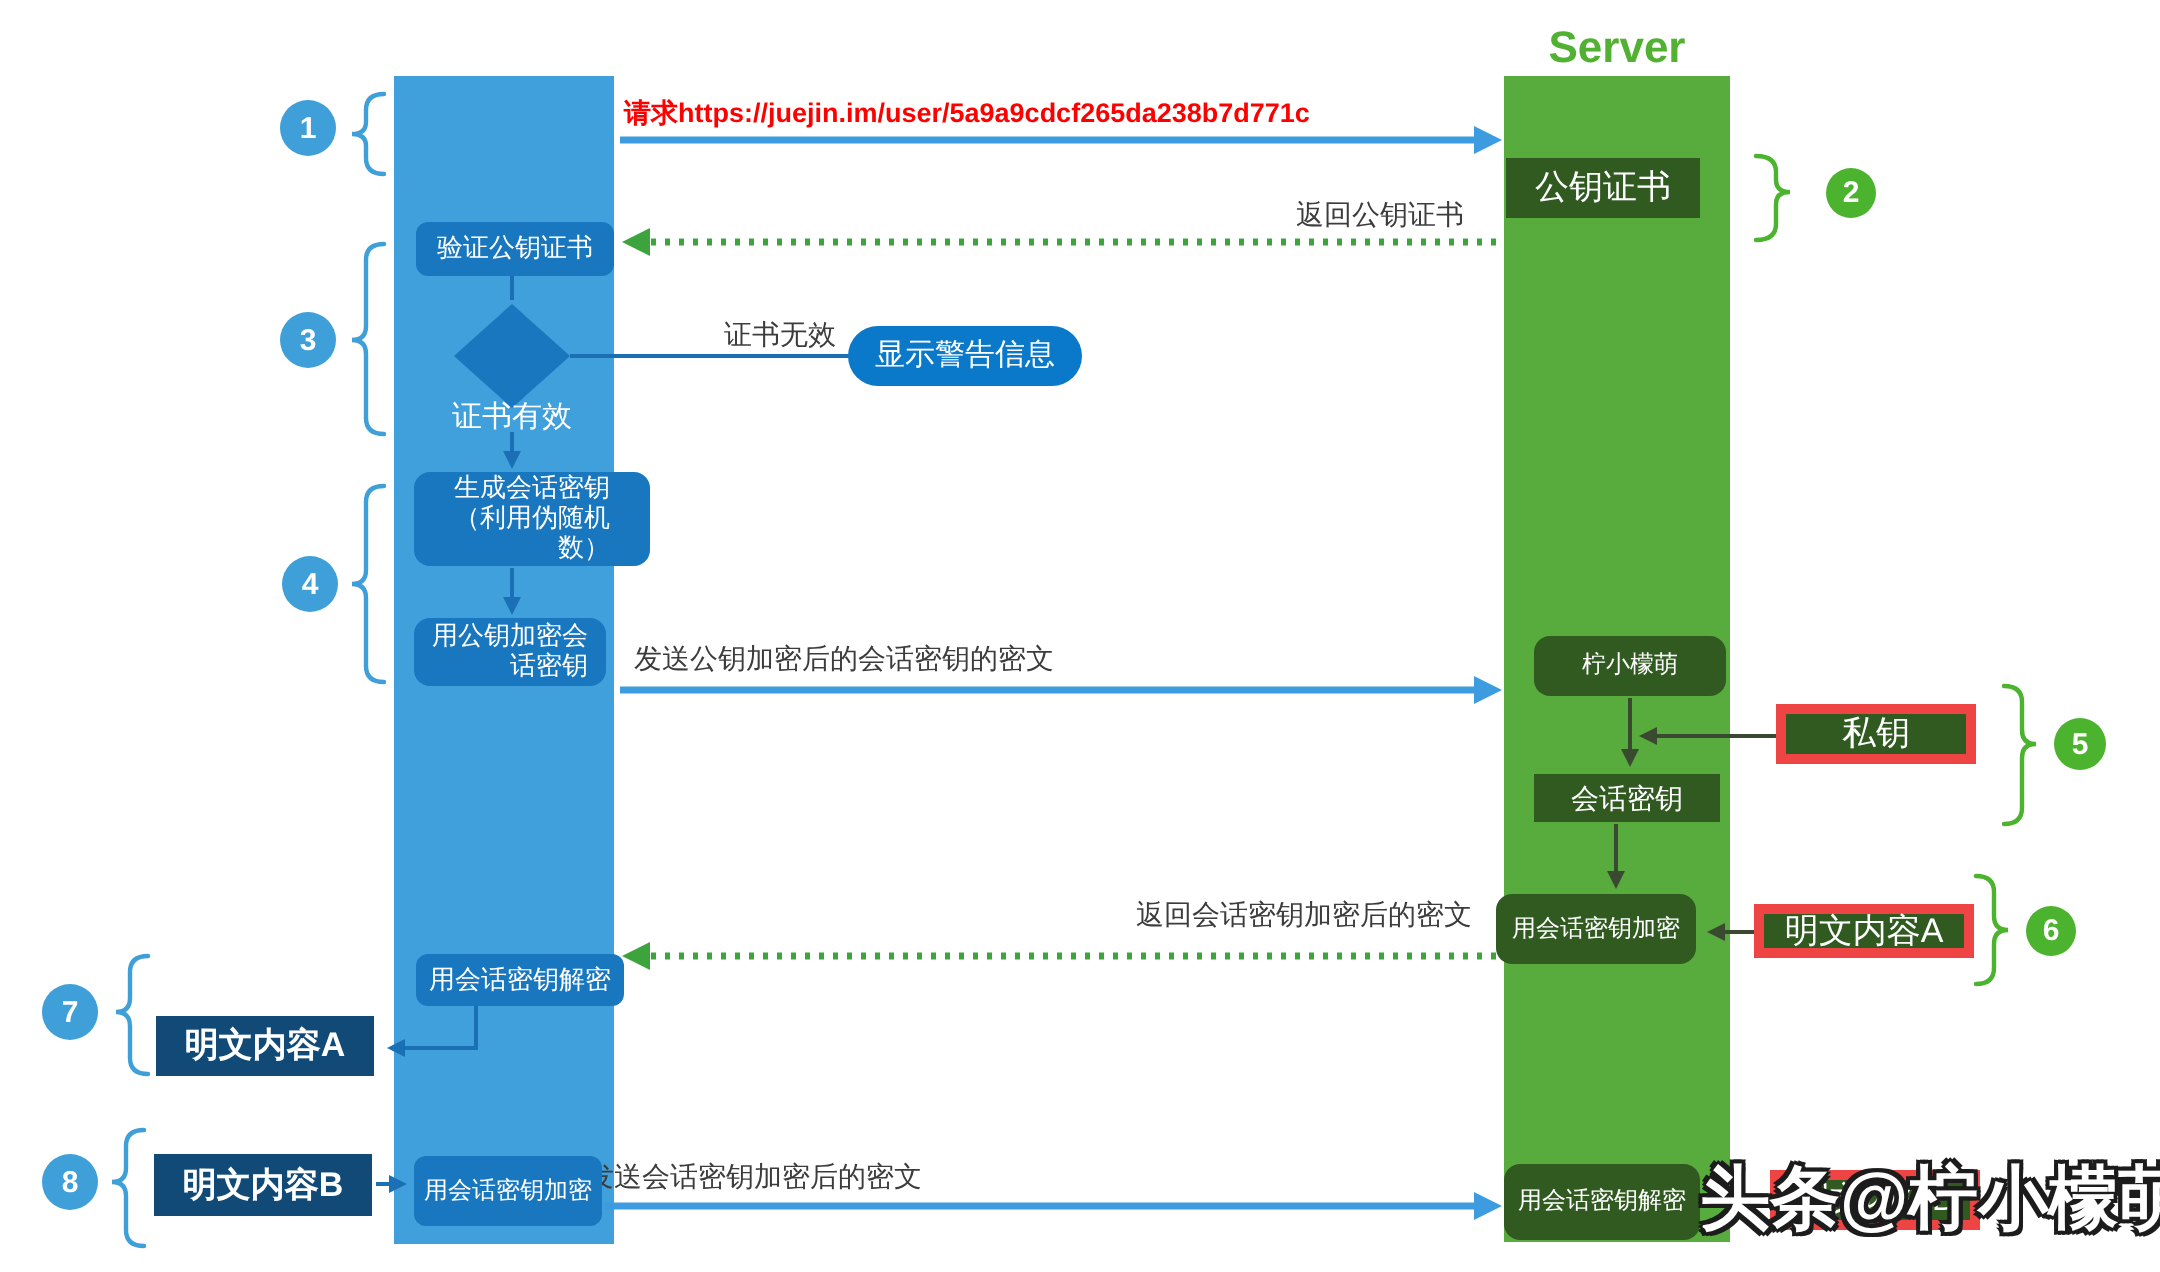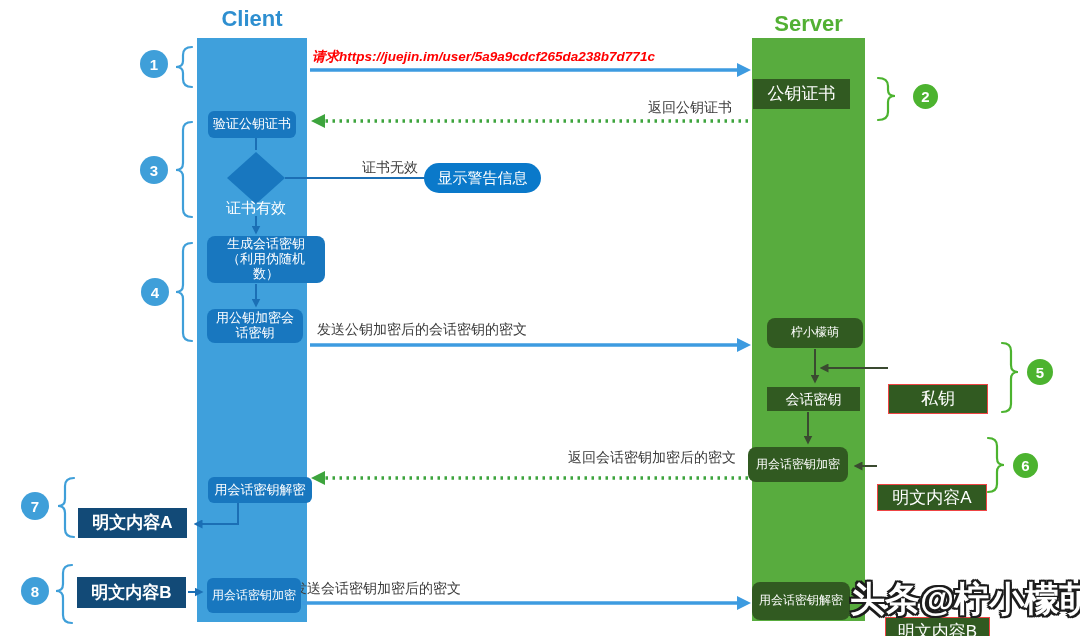--- a/index.html
+++ b/index.html
@@ -7,26 +7,26 @@
     position:relative;width:1080px;height:636px;overflow:hidden;
     font-family:"Liberation Sans","DejaVu Sans",sans-serif;
     background:#ffffff;
   }
   .lane{position:absolute;top:38px;}
   .lane.client{left:197px;width:110px;height:584px;background:var(--client_column);}
   .lane.server{left:752px;width:113px;height:583px;background:var(--server_column);}
   .lane-title{position:absolute;text-align:center;font-size:22px;font-weight:600;}
   .box{
     position:absolute;color:#fff;display:flex;align-items:center;justify-content:center;
-    text-align:center;line-height:1.15;box-sizing:border-box;
+    text-align:right;line-height:1.15;box-sizing:border-box;
   }
   .cbox{background:var(--client_box);border-radius:6px;}
   .sbox{background:var(--server_box);}
   .sbox.rounded{border-radius:8px;}
-  .sbox.bordered{border:1px solid #ef4444;margin-top:32px;}
+  .sbox.bordered{border:5px solid #ef4444;}
   .navy{background:var(--navy_box);font-weight:bold;}
   .lbl{position:absolute;color:var(--label_text);font-size:14px;white-space:nowrap;}
   .step{
     position:absolute;border-radius:50%;color:#fff;font-weight:bold;
     display:flex;align-items:center;justify-content:center;font-size:15px;
   }
   .step.blue{background:var(--step_blue);}
   .step.green{background:var(--step_green);}
   .onlane{position:absolute;color:#fff;text-align:center;}
   #arrows{position:absolute;left:0;top:0;z-index:3;pointer-events:none;}
@@ -36,38 +36,37 @@
   .arr-green{stroke:var(--green_dotted);stroke-width:3.5;fill:none;stroke-dasharray:2.5 4.5;}
   .arr-dark{stroke:var(--dark_arrow);stroke-width:2;fill:none;}
   .arr-srv{stroke:var(--server_arrow);stroke-width:2;fill:none;}
   .brace-blue{stroke:var(--step_blue);stroke-width:2.2;fill:none;stroke-linecap:round;}
   .brace-green{stroke:var(--step_green);stroke-width:2.2;fill:none;stroke-linecap:round;}
   .mk-blue{fill:var(--blue_arrow);}
   .mk-green{fill:var(--green_dotted);}
   .mk-dark{fill:var(--dark_arrow);}
   .mk-srv{fill:var(--server_arrow);}
   .diamond{fill:var(--client_box);}
-  .red-lbl{position:absolute;color:var(--red_label);font-size:13.5px;font-weight:bold;white-space:nowrap;font-style:italic;}
+  .red-lbl{position:absolute;color:var(--red_label);font-size:13.5px;font-weight:bold;white-space:nowrap;}
   #watermark{
     position:absolute;left:850px;top:576px;z-index:9;
     font-size:35px;font-weight:bold;color:#ffffff;white-space:nowrap;letter-spacing:0px;
     text-shadow:
       -2px -2px 0 #1c1c1c, 2px -2px 0 #1c1c1c, -2px 2px 0 #1c1c1c, 2px 2px 0 #1c1c1c,
       -2px 0 0 #1c1c1c, 2px 0 0 #1c1c1c, 0 -2px 0 #1c1c1c, 0 2px 0 #1c1c1c;
   }
 </style>
 </head>
 <body>
 
 <div id="stage">
 
   <div class="lane client"></div>
   <div class="lane server"></div>
 
-  <div class="lane-title" style="left:197px;top:6px;width:110px;color:var(--client_title);">Client</div>
   <div class="lane-title" style="left:752px;top:11px;width:113px;color:var(--server_title);">Server</div>
 
   <svg id="arrows" width="1080" height="636" viewBox="0 0 1080 636">
     <defs>
       <marker id="mB" viewBox="0 0 10 10" refX="5" refY="5" markerWidth="4" markerHeight="4" orient="auto" markerUnits="strokeWidth">
         <path d="M0,0 L10,5 L0,10 z" class="mk-blue"></path>
       </marker>
       <marker id="mG" viewBox="0 0 10 10" refX="5" refY="5" markerWidth="4" markerHeight="4" orient="auto" markerUnits="strokeWidth">
         <path d="M0,0 L10,5 L0,10 z" class="mk-green"></path>
       </marker>
@@ -118,21 +117,21 @@
   <div class="step blue" style="left:21px;top:492px;width:28px;height:28px;">7</div>
   <div class="step blue" style="left:21px;top:577px;width:28px;height:28px;">8</div>
 
   <div class="red-lbl" style="left:312px;top:48px;">请求https://juejin.im/user/5a9a9cdcf265da238b7d771c</div>
   <div class="lbl" style="left:648px;top:99px;">返回公钥证书</div>
   <div class="lbl" style="left:317px;top:321px;">发送公钥加密后的会话密钥的密文</div>
   <div class="lbl" style="left:568px;top:449px;">返回会话密钥加密后的密文</div>
   <div class="lbl" style="left:293px;top:580px;">发送会话密钥加密后的密文</div>
   <div class="lbl" style="left:362px;top:159px;">证书无效</div>
 
-  <div class="box cbox" style="left:208px;top:111px;width:88px;height:27px;font-size:13px;">验证公钥证书</div>
+  <div class="box cbox" style="left:208px;top:111px;width:99px;height:27px;font-size:13px;">验证公钥证书</div>
   <div class="box" style="left:424px;top:163px;width:117px;height:30px;font-size:15px;background:var(--warn_box);border-radius:15px;">显示警告信息</div>
   <div class="onlane" style="left:210px;top:199px;width:92px;font-size:15px;">证书有效</div>
 
   <div class="box cbox" style="left:207px;top:236px;width:118px;height:47px;font-size:13px;border-radius:8px;">
     <div>
       <div>生成会话密钥</div>
       <div>（利用伪随机</div>
       <div>数）</div>
     </div>
   </div>

